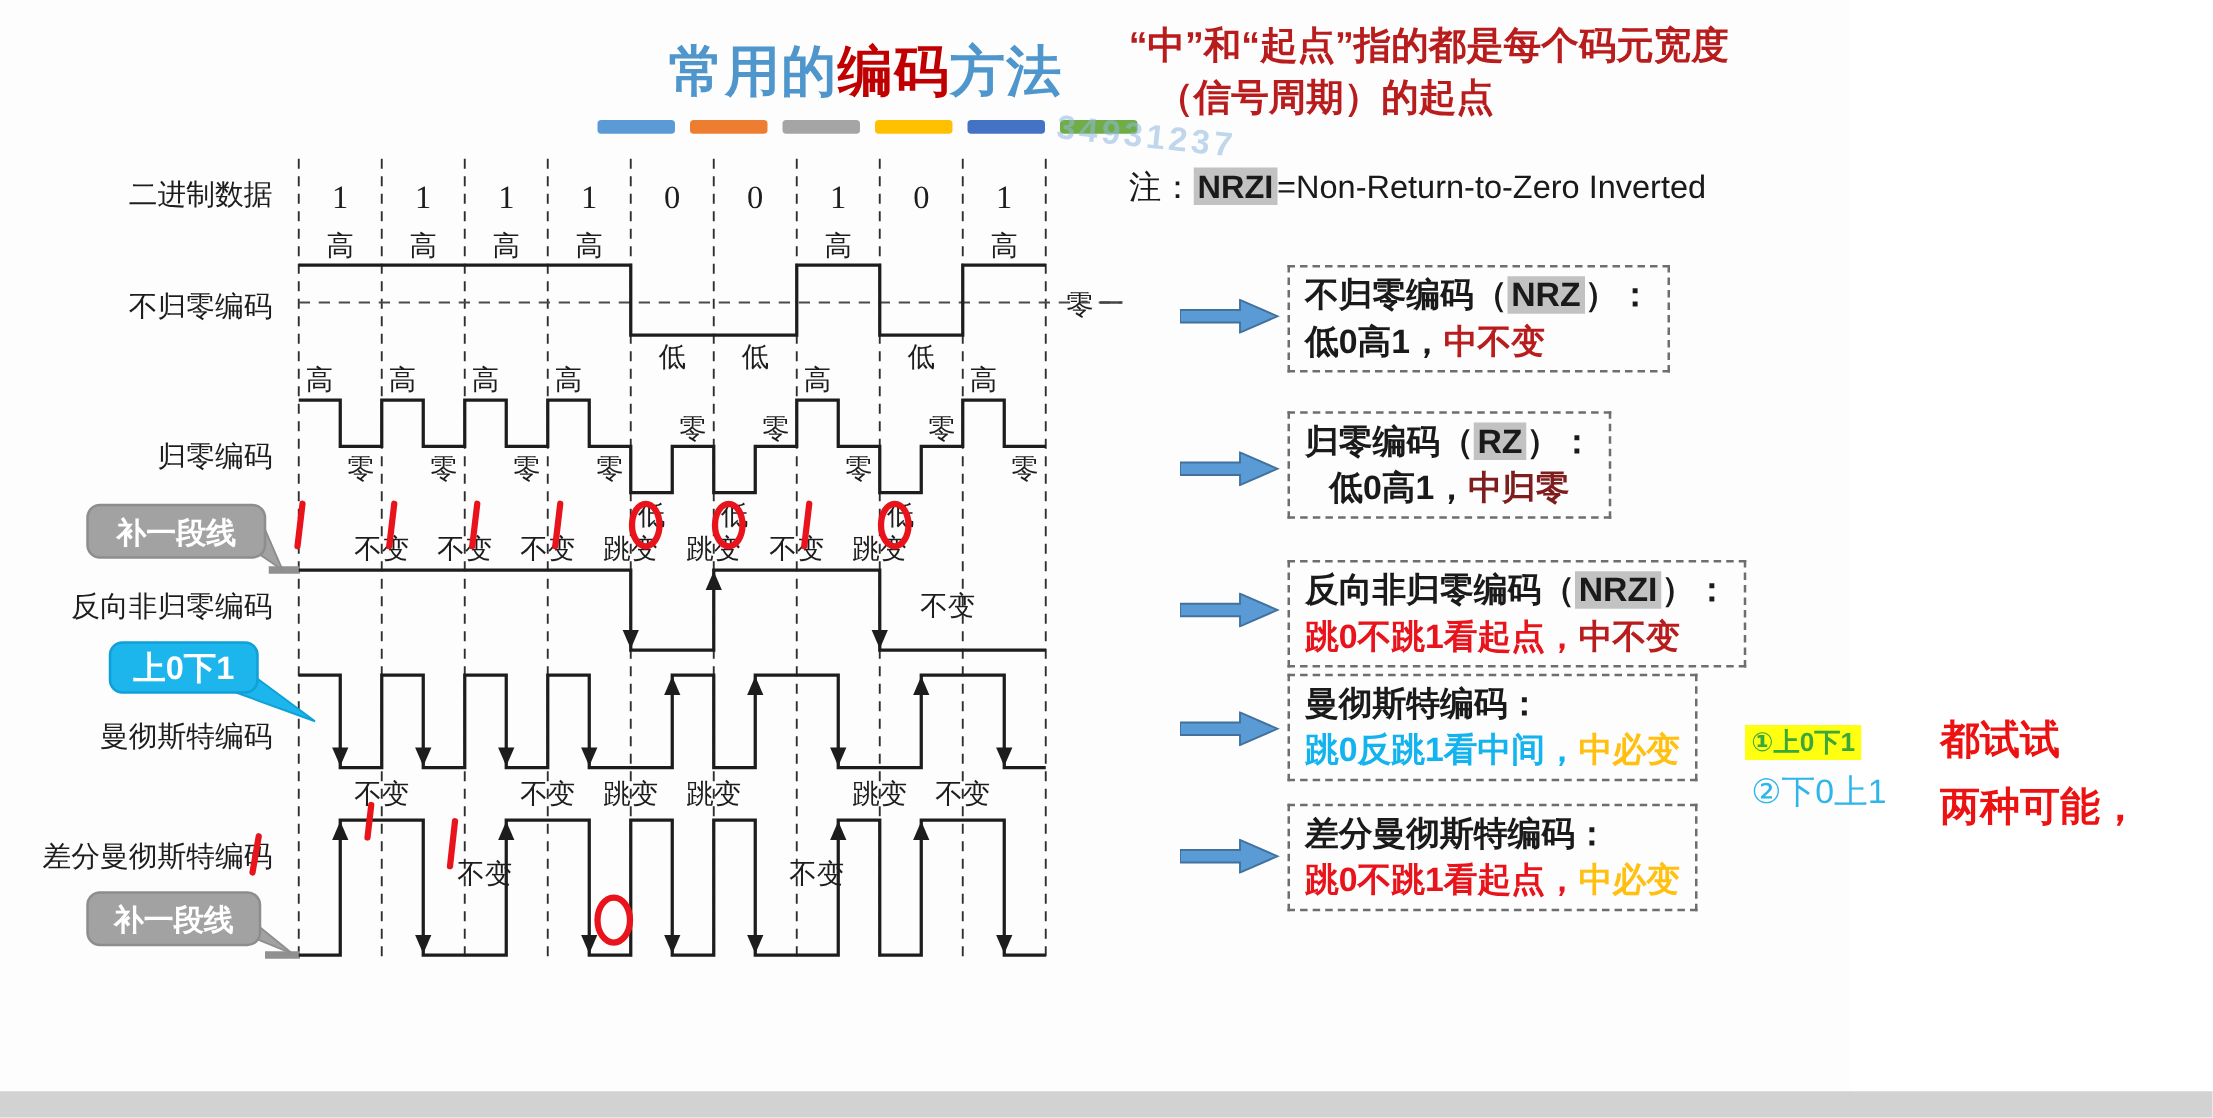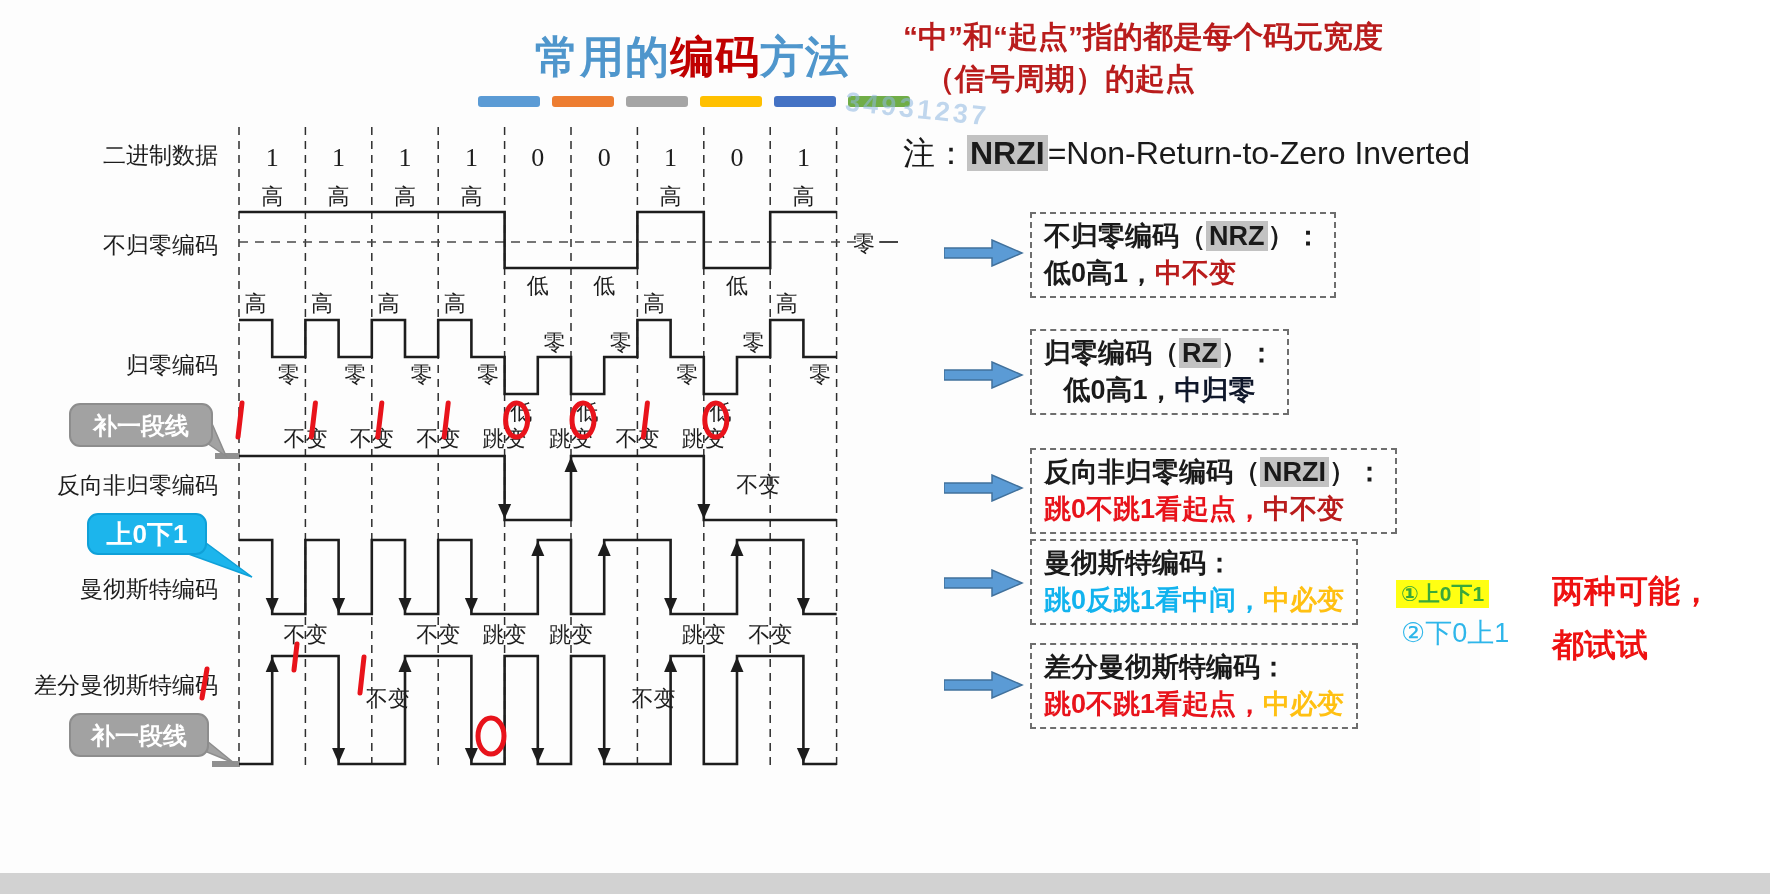--- a/index.html
+++ b/index.html
@@ -8,28 +8,28 @@
   .stage{position:absolute;left:0;top:0;width:1480px;height:894px;background:#fdfdfd}
   .title{position:absolute;left:535px;top:28px;font-size:44px;font-weight:700;letter-spacing:1px;white-space:nowrap}
   .t-blue{color:#4f96cc}.t-red{color:#c00000}
   .bars{position:absolute;left:478px;top:96px;display:flex;gap:12px}
   .bars span{width:62px;height:11px;border-radius:3px;display:block}
   .watermark{position:absolute;left:845px;top:94px;font-size:27px;color:#8fb8e0;opacity:.55;
     transform:rotate(6deg);letter-spacing:3px;font-weight:700}
   .head-note{position:absolute;left:903px;top:16px;font-size:30px;font-weight:700;color:#b91c1c;
     line-height:42px;white-space:nowrap}
   .head-note .hn2{padding-left:22px}
-  .nrzi-note{position:absolute;left:903px;top:132px;font-size:32px;color:#1a1a1a;white-space:nowrap}
+  .nrzi-note{position:absolute;left:903px;top:132px;font-size:26px;color:#1a1a1a;white-space:nowrap}
   .nrzi-note .note-label{font-family:"Liberation Serif","DejaVu Serif",serif}
   .nrzi-note .hl{font-weight:700;background:#c2c2c2;padding:0 3px}
   #diagram{position:absolute;left:0;top:0}
   #legend .box{position:absolute;border:2px dashed #6e6e6e;padding:4px 12px;white-space:nowrap}
   .box-line{font-size:27px;font-weight:700;line-height:37px;color:#1a1a1a}
   .hl-gray{background:#c2c2c2;padding:0 3px}
-  .c-green{color:#b91c1c}.c-purple{color:#0f172a}.c-cyan{color:#12b3ee}
+  .c-green{color:#b91c1c}.c-purple{color:#7f1d1d}.c-cyan{color:#12b3ee}
   .c-yellow{color:#ffc012}.c-red{color:#e8131b}.c-black{color:#1a1a1a}
   .arrow-wrap{position:absolute}
   .opt1{position:absolute;left:1396px;top:580px;font-size:21px;font-weight:700;color:#3aa83a;
     background:#ffff12;padding:0 5px;white-space:nowrap}
   .opt2{position:absolute;left:1396px;top:615px;font-size:27px;font-weight:400;color:#2eb6ea;
     padding:0 5px;white-space:nowrap}
   .try-note{position:absolute;left:1552px;top:564px;font-size:32px;font-weight:700;color:#ee1111;
     line-height:54px;white-space:nowrap}
   .bottom-strip{position:absolute;left:0;top:873px;width:1770px;height:21px;background:#d2d2d2}
 </style>
@@ -214,18 +214,18 @@
         </svg></div>
       <div class="box" style="left: 1030px; top: 643px;">
         <div class="box-line"><span>差分曼彻斯特编码：</span></div>
         <div class="box-line"><span class="c-red">跳0不跳1看起点，</span><span class="c-yellow">中必变</span></div>
       </div>
     </div>
 
   <div class="opt1">①上0下1</div>
   <div class="opt2">②下0上1</div>
   <div class="try-note">
+    <div>都试试</div>
     <div>两种可能，</div>
-    <div>都试试</div>
   </div>
 
   <div class="bottom-strip"></div>
 </div>
 
 </body></html>

